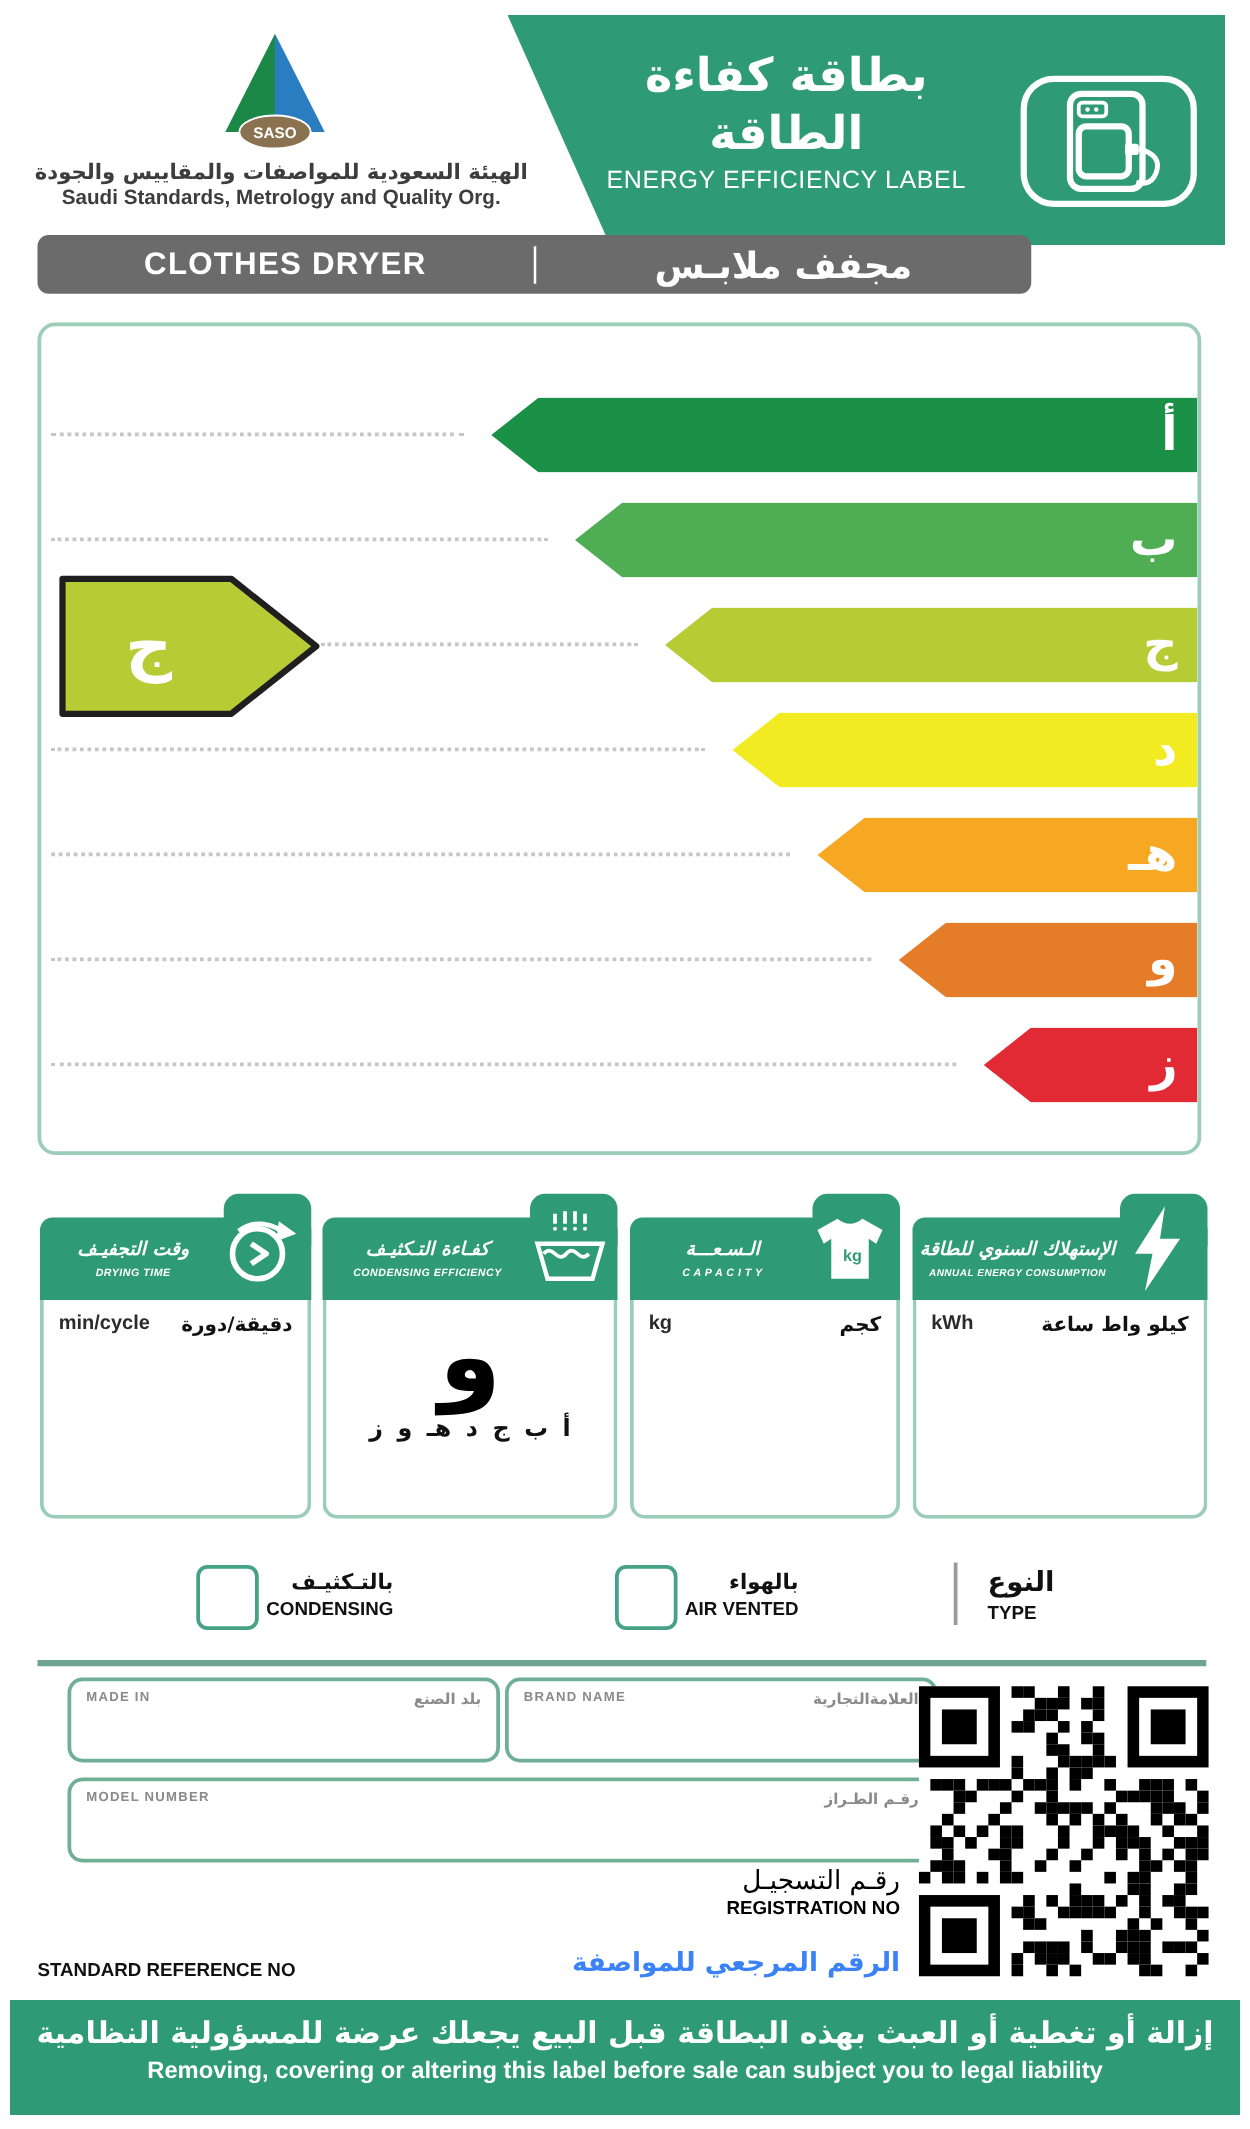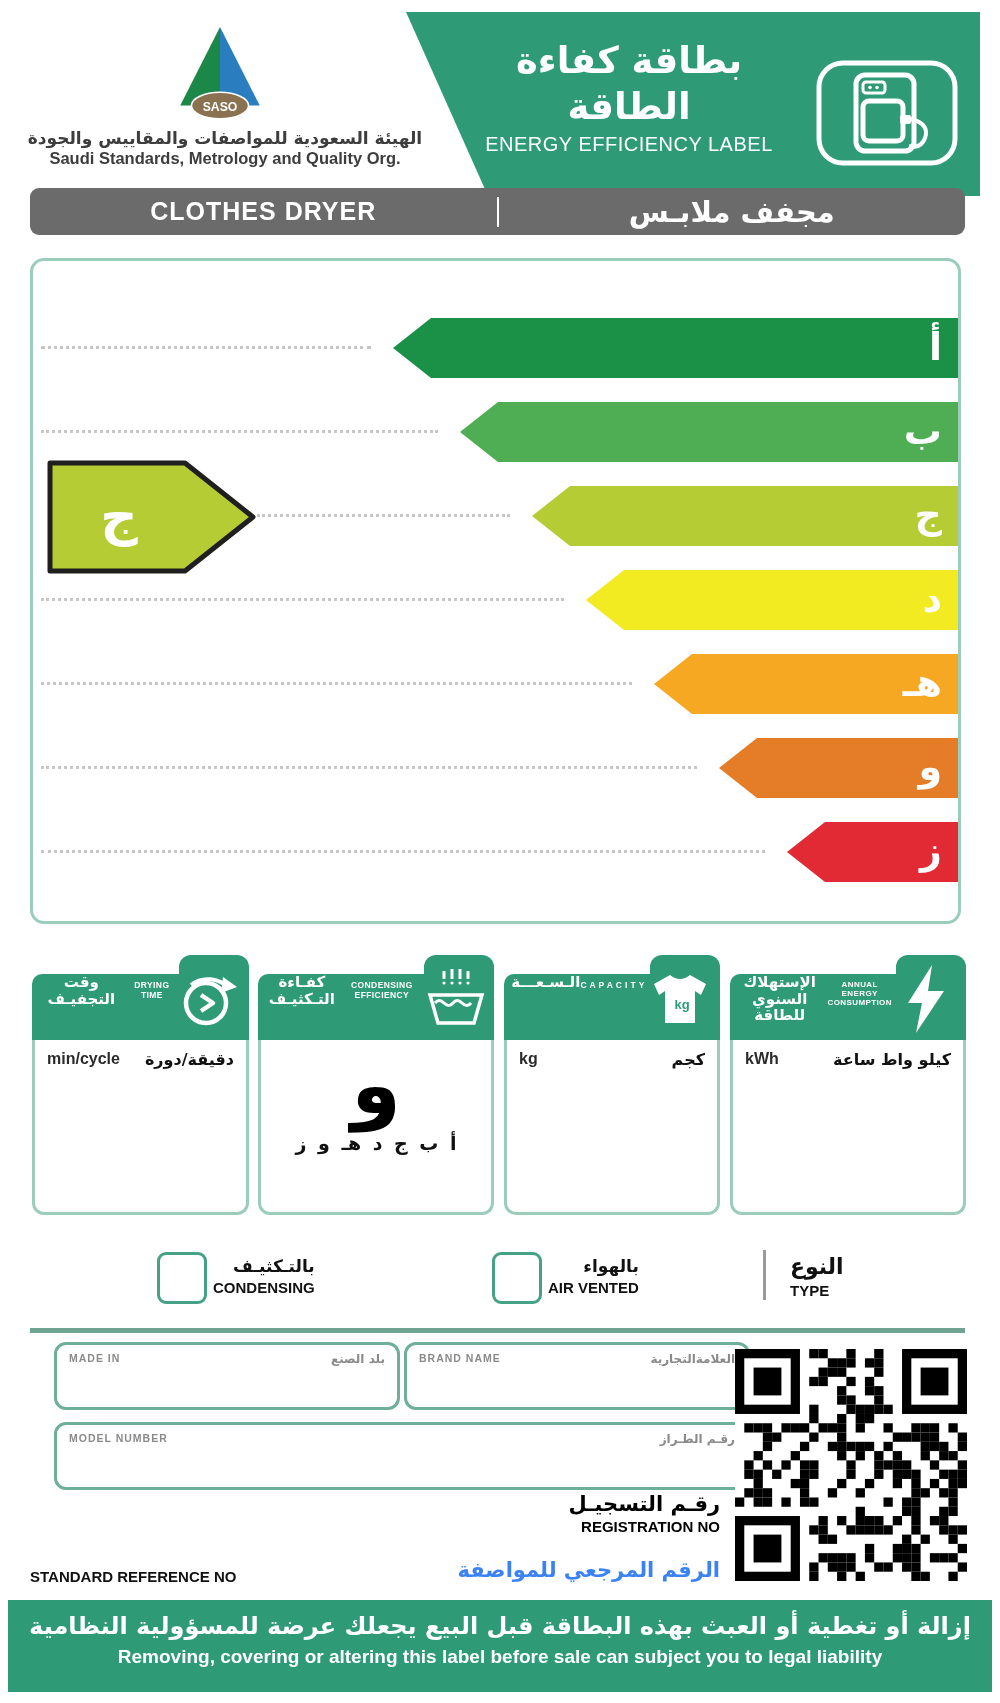--- a/index.html
+++ b/index.html
@@ -12,40 +12,40 @@
           clip-path:polygon(10px 0,100% 0,100% 100%,92px 100%);}
   .banner-title{right:186px;top:26px;width:330px;text-align:center;color:#fff;}
   .banner-title .t-ar{font-size:37px;font-weight:bold;line-height:1.25;}
   .banner-title .t-en{font-size:20px;font-weight:normal;letter-spacing:.5px;margin-top:2px;}
   .dryer-icon{right:22px;top:48px;width:142px;height:106px;}
   .logo{left:166px;top:24px;width:108px;height:102px;}
   .org{left:15px;top:128px;width:420px;text-align:center;color:#3d3d3d;}
   .org .o-ar{font-size:17px;font-weight:bold;}
   .org .o-en{font-size:16.5px;font-weight:bold;margin-top:1px;}
   
-  .product-bar{left:30px;top:188px;width:935px;height:47px;background:#6B6B6B;border-radius:9px;
+  .product-bar{left:30px;top:188px;width:795px;height:47px;background:#6B6B6B;border-radius:9px;
                display:flex;align-items:center;color:#fff;}
   .product-bar .half{flex:1;text-align:center;}
   .pb-en{font-size:25px;font-weight:bold;letter-spacing:1px;}
   .pb-ar{font-size:29px;font-weight:bold;}
   .pb-div{width:2px;height:30px;background:#fff;}
   
   .chart-box{left:30px;top:258px;width:925px;height:660px;border:3px solid #9CCDBA;border-radius:14px;}
   .band{position:absolute;right:0;height:60px;
         clip-path:polygon(0 50%,38px 0,100% 0,100% 100%,38px 100%);}
   .band-letter{position:absolute;right:16px;top:50%;transform:translateY(-52%);
                font-size:38px;font-weight:bold;color:#fff;}
   .leader{position:absolute;border-top:3px dotted #C6C6C6;}
   .pointer{position:absolute;left:14px;top:199px;width:210px;height:114px;}
   
   .ibox{position:absolute;top:955px;height:260px;}
   .ibox .tab{position:absolute;top:0;right:0;width:70px;height:42px;border-radius:12px 12px 0 0;}
   .ibox .head{position:absolute;top:19px;left:0;right:0;height:66px;border-radius:10px 10px 0 0;}
   .ibox .htxt{position:absolute;top:19px;left:4px;right:72px;height:66px;display:flex;
-              flex-direction:row;justify-content:center;text-align:center;color:#fff;}
+              flex-direction:column;justify-content:center;text-align:center;color:#fff;font-style:italic;}
   .ibox .htxt .h-ar{font-size:15px;font-weight:bold;line-height:1.1;}
   .ibox .htxt .h-en{font-size:8.5px;font-weight:bold;letter-spacing:.4px;margin-top:6px;}
   .ibox .icon{position:absolute;top:8px;right:8px;width:64px;height:72px;z-index:2;}
   .ibox .content{position:absolute;top:85px;left:0;right:0;bottom:0;background:#fff;
                  border:3px solid #9CCDBA;border-top:none;border-radius:0 0 12px 12px;}
   .units{display:flex;justify-content:space-between;padding:10px 12px 0 12px;}
   .u-en{font-size:16px;font-weight:bold;color:#2b2b2b;}
   .u-ar{font-size:16px;font-weight:bold;color:#111;}
   .rating-wrap{display:flex;flex-direction:column;align-items:center;margin-top:4px;}
   .rating-big{font-size:80px;font-weight:bold;color:#000;line-height:1.05;}
@@ -55,21 +55,21 @@
   .opt-label .l-ar{font-size:17px;font-weight:bold;color:#111;}
   .opt-label .l-en{font-size:15px;font-weight:bold;color:#111;margin-top:3px;}
   .vline{left:763px;top:1250px;width:3px;height:50px;background:#9a9a9a;}
   
   .divider{left:30px;top:1328px;width:935px;height:5px;background:#6FA493;}
   .field{position:absolute;height:62px;background:#fff;border:3px solid #6FAE97;border-radius:12px;margin-left:24px;}
   .field .frow{display:flex;justify-content:space-between;padding:7px 12px 0 12px;}
   .f-en{font-size:10.5px;font-weight:bold;color:#8a8a8a;letter-spacing:1px;}
   .f-ar{font-size:12px;font-weight:bold;color:#8a8a8a;}
   .reg{left:400px;top:1492px;width:320px;text-align:right;}
-  .reg .r-ar{font-size:21px;font-weight:bold;color:#000;}
+  .reg .r-ar{font-size:21px;font-weight:normal;color:#000;}
   .reg .r-en{font-size:15px;font-weight:bold;color:#000;margin-top:2px;}
   .stdref-en{left:30px;top:1568px;font-size:15px;font-weight:bold;color:#111;}
   .stdref-ar{left:400px;top:1558px;width:320px;text-align:right;font-size:21px;font-weight:bold;color:#3b82f6;}
   .qr{left:735px;top:1342px;width:232px;height:246px;}
   
   .footer{left:8px;top:1600px;width:984px;height:92px;text-align:center;color:#fff;}
   .footer .w-ar{font-size:24px;font-weight:bold;padding-top:12px;}
   .footer .w-en{font-size:19px;font-weight:bold;margin-top:6px;}
 </style>
 </head>

